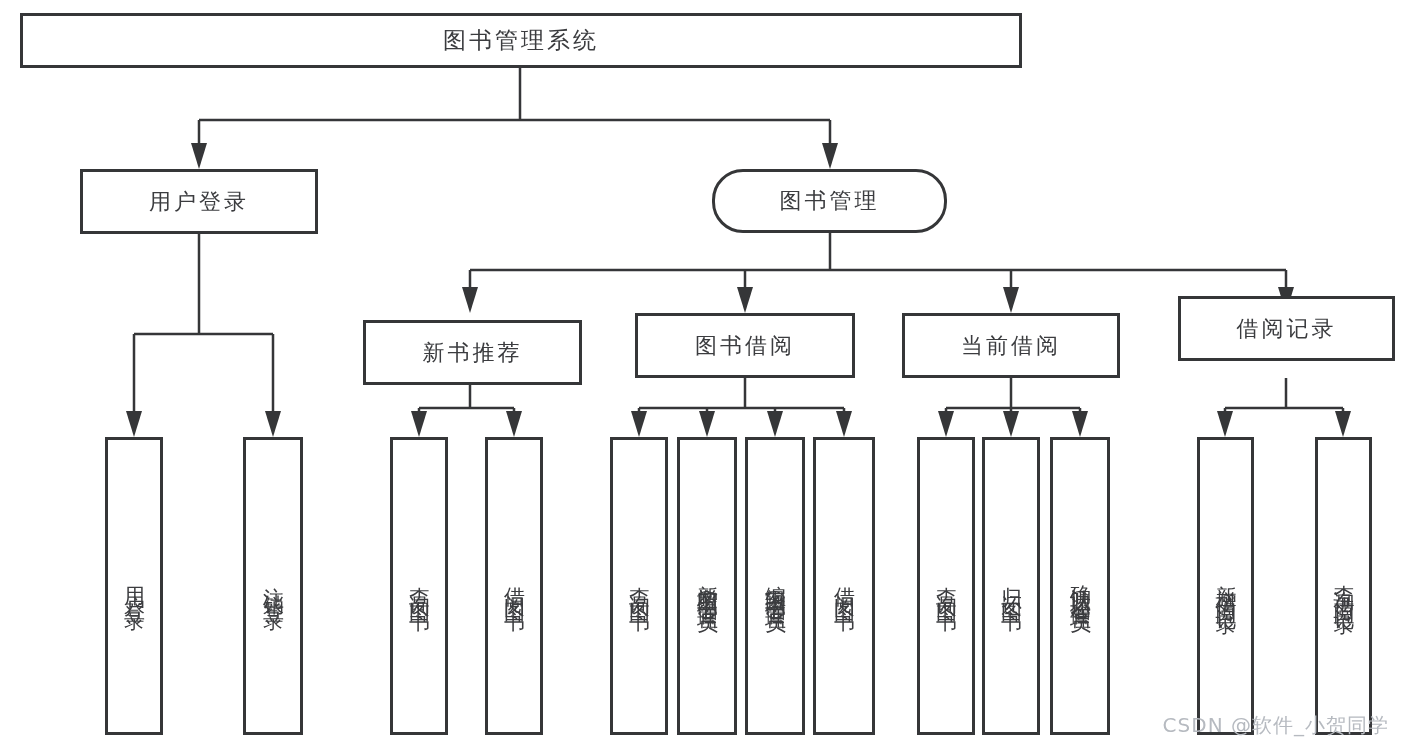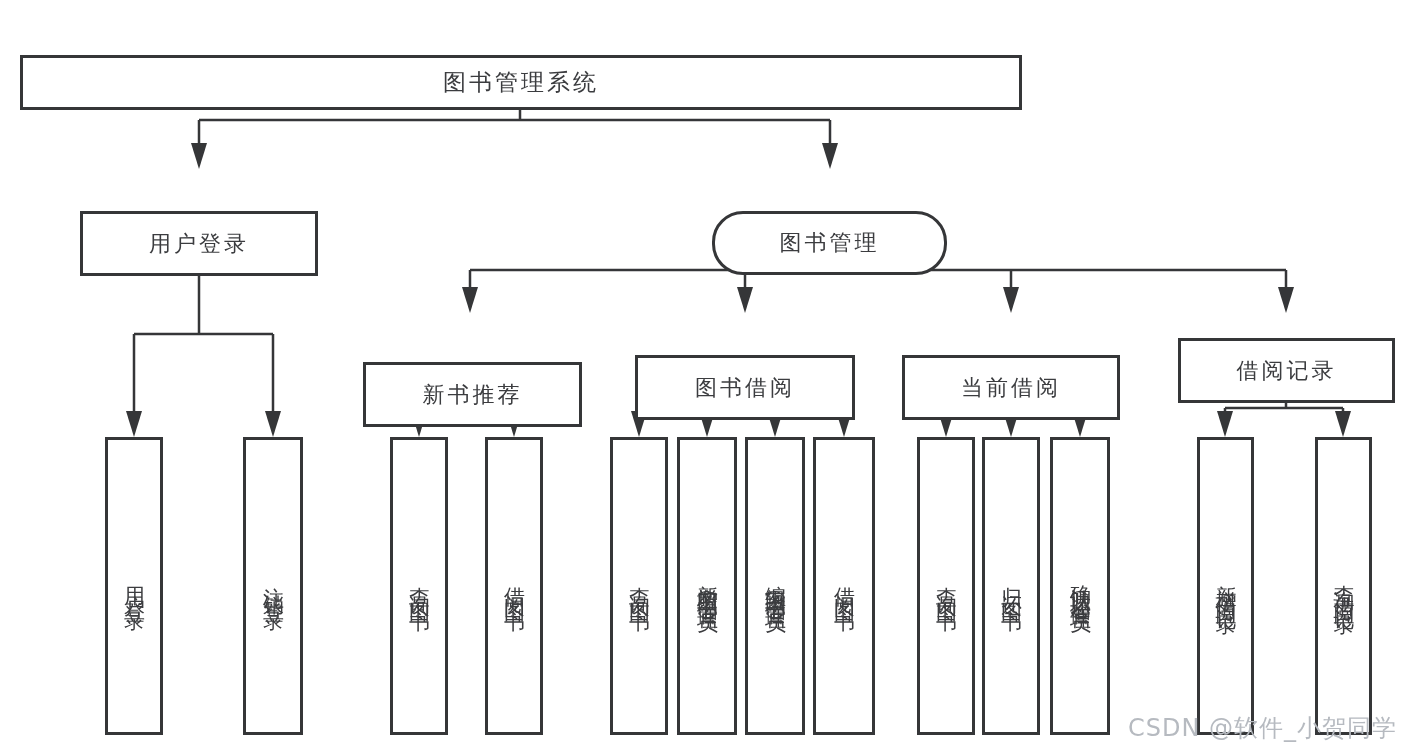--- a/index.html
+++ b/index.html
@@ -21,34 +21,34 @@
     position:absolute;
     box-sizing:border-box;
     border:3px solid var(--line);
     background:#fff;
     display:flex;
     align-items:center;
     justify-content:center;
     color:var(--text);
     z-index:2;
   }
-  .h-node{font-size:22px;letter-spacing:3px;white-space:nowrap;margin-top:42px;}
+  .h-node{font-size:22px;letter-spacing:3px;white-space:nowrap;}
   .v-node{
     writing-mode:vertical-rl;
     text-orientation:mixed;
     font-size:21px;
     letter-spacing:8px;
     line-height:1;
   }
   .watermark{
     position:absolute;
-    right:8px;
+    right:16px;
     top:712px;
     z-index:3;
-    font-size:24px;
+    font-size:20px;
     letter-spacing:1px;
     color:var(--wm);
     white-space:nowrap;
   }
 </style>
 </head>
 <body>
 
 <div id="canvas">
 

